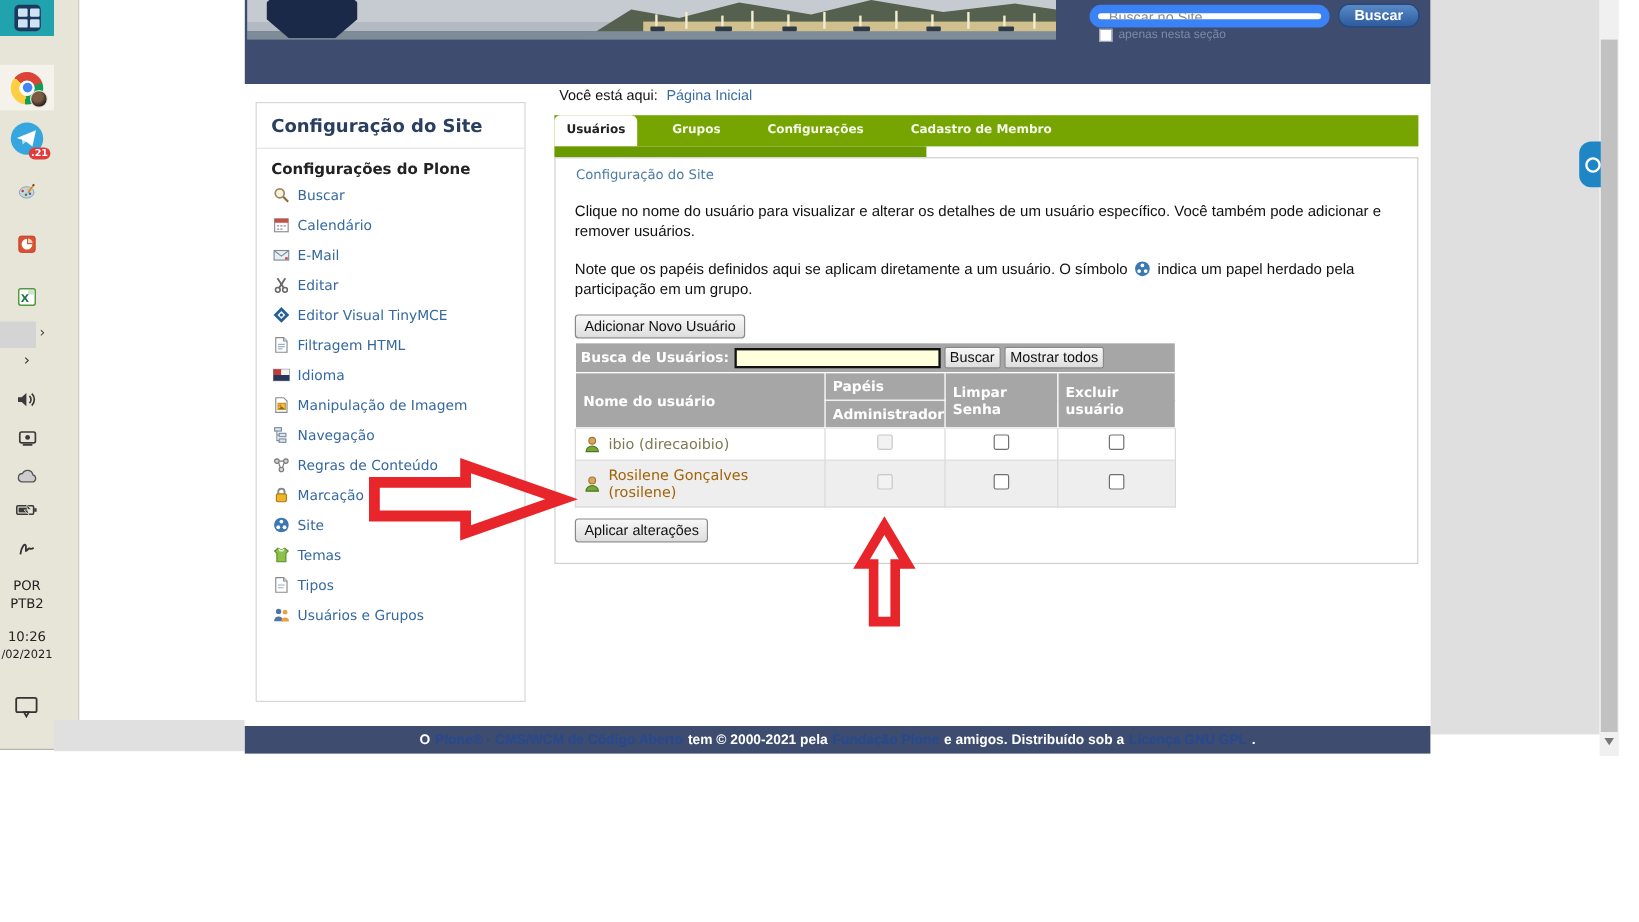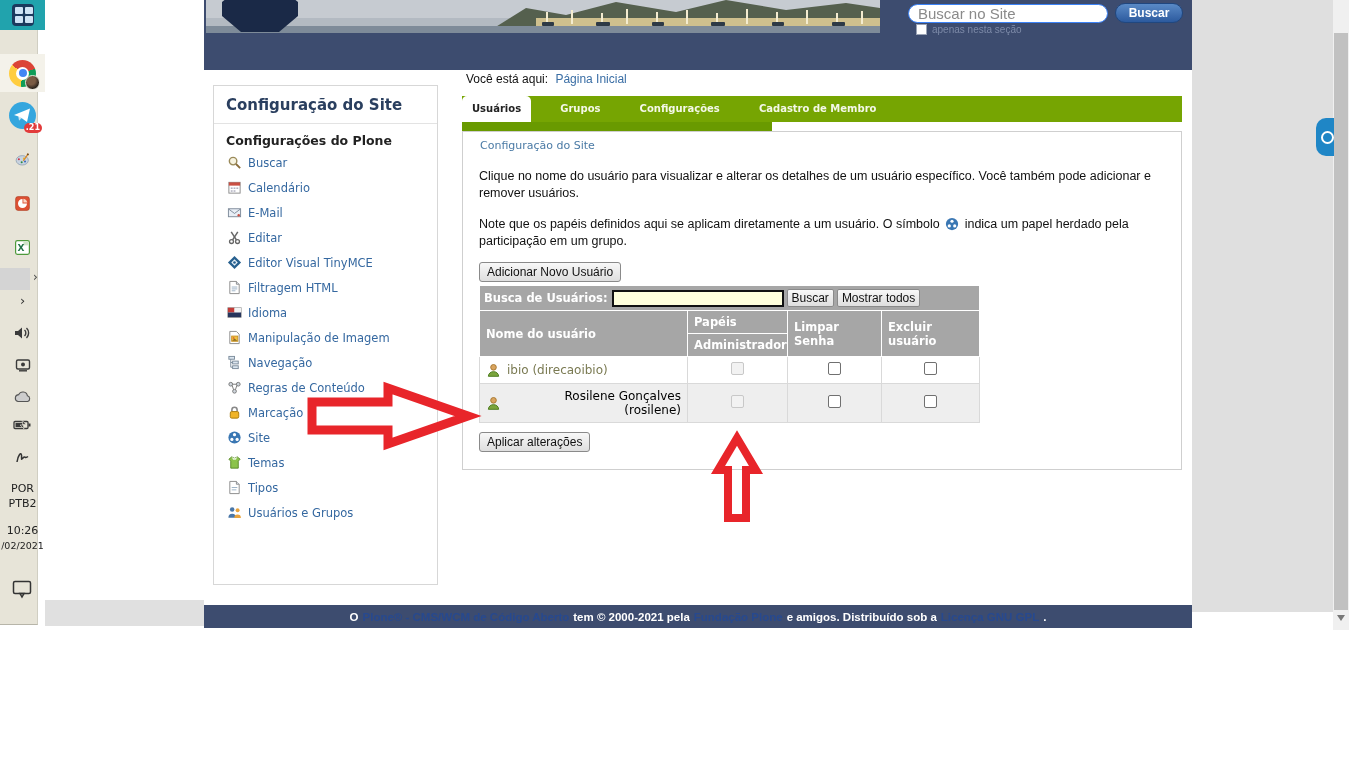--- a/index.html
+++ b/index.html
@@ -1,21 +1,21 @@
 <!DOCTYPE html>
 <html><head>
 <meta charset="utf-8">
 <style>
   * { margin:0; padding:0; box-sizing:border-box; }
   html,body { background:#fff; }
   body { font-family:"DejaVu Sans", sans-serif; }
   #screen { position:relative; width:1366px; height:768px; background:#fff; overflow:hidden; }
 
   
-  .taskbar { position:absolute; left:0; top:0; width:38px; height:625px;
+  .taskbar { position:absolute; left:0; top:0; width:66px; height:625px;
              background:#e7e4d8; border-right:1px solid #d0cec2; border-bottom:1px solid #b7b5a9; }
   .tb-tile { position:absolute; left:0; top:0; width:45px; height:30px; background:#21a3ad;
              display:flex; align-items:center; justify-content:center; }
   .tb-tile-inner { width:22px; height:22px; background:#1c3a5e; border-radius:4px;
                    display:grid; grid-template-columns:8px 8px; grid-gap:2px; padding:3px; }
   .tb-tile-inner span { background:#cfe3f5; border-radius:1px; }
   .tb-item { position:absolute; left:0; width:45px; height:38px; display:flex; align-items:center; justify-content:center; }
   .tb-hl { background:#f4f2ea; }
   .chrome-wrap { position:relative; width:27px; height:27px; }
   .chrome { width:27px; height:27px; border-radius:50%;
@@ -49,21 +49,21 @@
   
   .page { position:absolute; left:204px; top:0; width:988px; height:628px; background:#fff; }
 
   .hdr { position:absolute; left:0; top:0; width:988px; height:70px; background:#3d4c6f; }
   .banner { position:absolute; left:2px; top:0; width:674px; height:33px; overflow:hidden;
             background:linear-gradient(#c6cbd1 0 55%, #b3bac2 55% 78%, #7e8b99 78% 100%); }
   .banner svg { position:absolute; left:0; top:0; }
   .octagon { position:absolute; left:16px; top:-14px; width:76px; height:46px; background:#1a2947;
              clip-path:polygon(25% 0,75% 0,100% 35%,100% 65%,75% 100%,25% 100%,0 65%,0 35%); }
   .site-search-input { position:absolute; left:704px; top:4px; width:200px; height:19px;
-            border:1px solid #3b82f6; border-radius:10px; padding:0 9px; font-size:15px;
+            border:7px solid #3b82f6; border-radius:10px; padding:0 9px; font-size:12px;
             font-family:"Liberation Sans",sans-serif; color:#333; background:#fff; outline:none; }
   .site-search-input::placeholder { color:#8a8a8a; }
   .site-search-btn { position:absolute; left:911px; top:3px; width:68px; height:20px;
             border:1px solid #20477f; border-radius:10px; color:#fff; font-weight:bold; font-size:12px;
             background:linear-gradient(#5a8ac6,#2c5a9e); font-family:"Liberation Sans",sans-serif; cursor:pointer; }
   .sec-check { position:absolute; left:712px; top:24px; display:flex; align-items:center; gap:5px; }
   .sec-check .cbx { width:11px; height:11px; background:#fff; border:1px solid #9aa3b5; display:inline-block; }
   .sec-check span.lbl { color:#7d8aa8; font-size:10px; font-family:"Liberation Sans",sans-serif; }
 
   .crumb { position:absolute; left:262px; top:72px; font-size:12px; color:#111;
@@ -113,21 +113,21 @@
   .users .srch-cell { background:#a6a6a6; border:1px solid #fff; padding:3px 4px; }
   .users .srch-lbl { color:#fff; font-size:11.5px; font-weight:bold; margin-right:4px; }
   .users .srch-input { width:172px; height:17px; background:#ffffdc; border:2px solid #111;
                        vertical-align:middle; outline:none; }
   .users .srch-btn { margin-left:3px; padding:1px 4px; border-radius:2px; }
   .users td { font-size:12px; border:1px solid #d9d9d9; padding:5px 6px; vertical-align:middle; }
   .users tr.alt td { background:#eeeeee; }
   .users .namecell { display:flex; align-items:center; gap:6px; }
   .ulink { font-size:12px; }
   .ulink.olive { color:#7a7a52; }
-  .ulink.blue { color:#000000;text-align:right; }
+  .ulink.blue { color:#a16207; }
   .cb { display:inline-block; width:13px; height:13px; background:#fff; border:1px solid #707070;
         border-radius:2px; cursor:pointer; }
   .cb.disabled { background:#f2f2f2; border-color:#c8c8c8; cursor:default; }
   td.center { text-align:center; }
 
   
   .footer { position:absolute; left:0; top:605px; width:988px; height:23px; background:#3d4c6f;
             display:flex; align-items:center; justify-content:center; gap:4px;
             font-size:11.5px; font-weight:bold; font-family:"Liberation Sans",sans-serif; }
   .footer span { color:#fff; }

